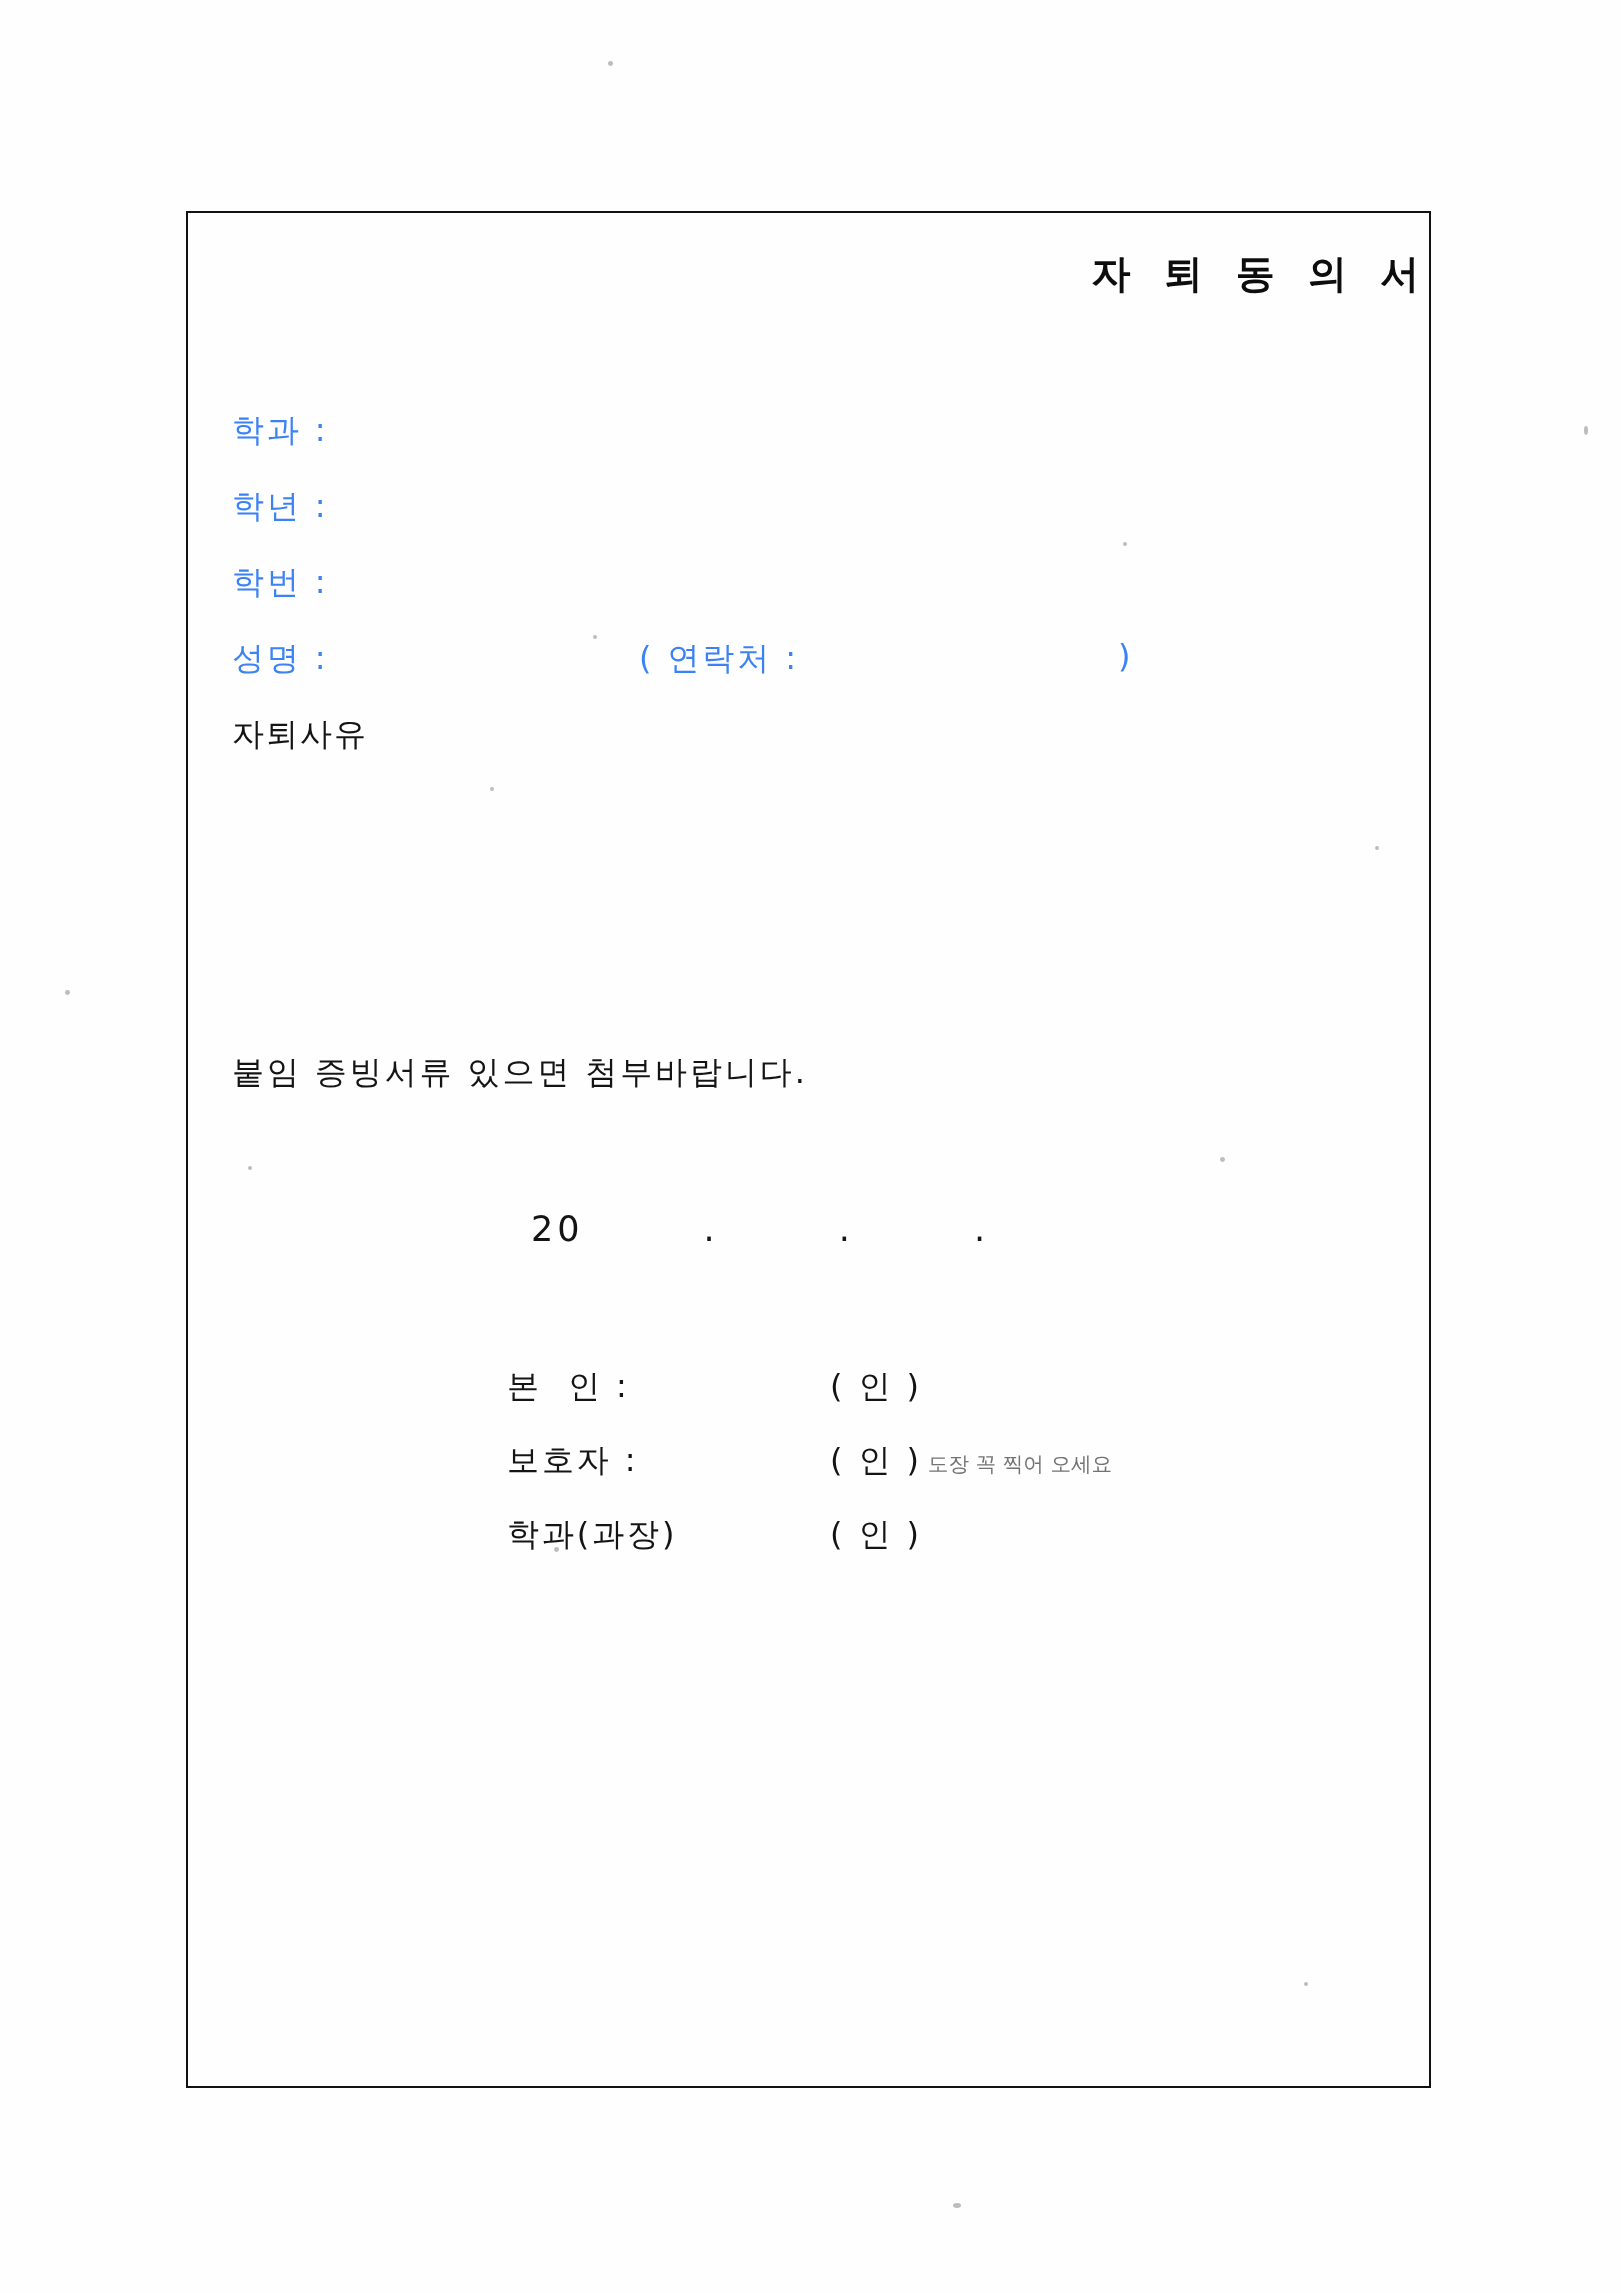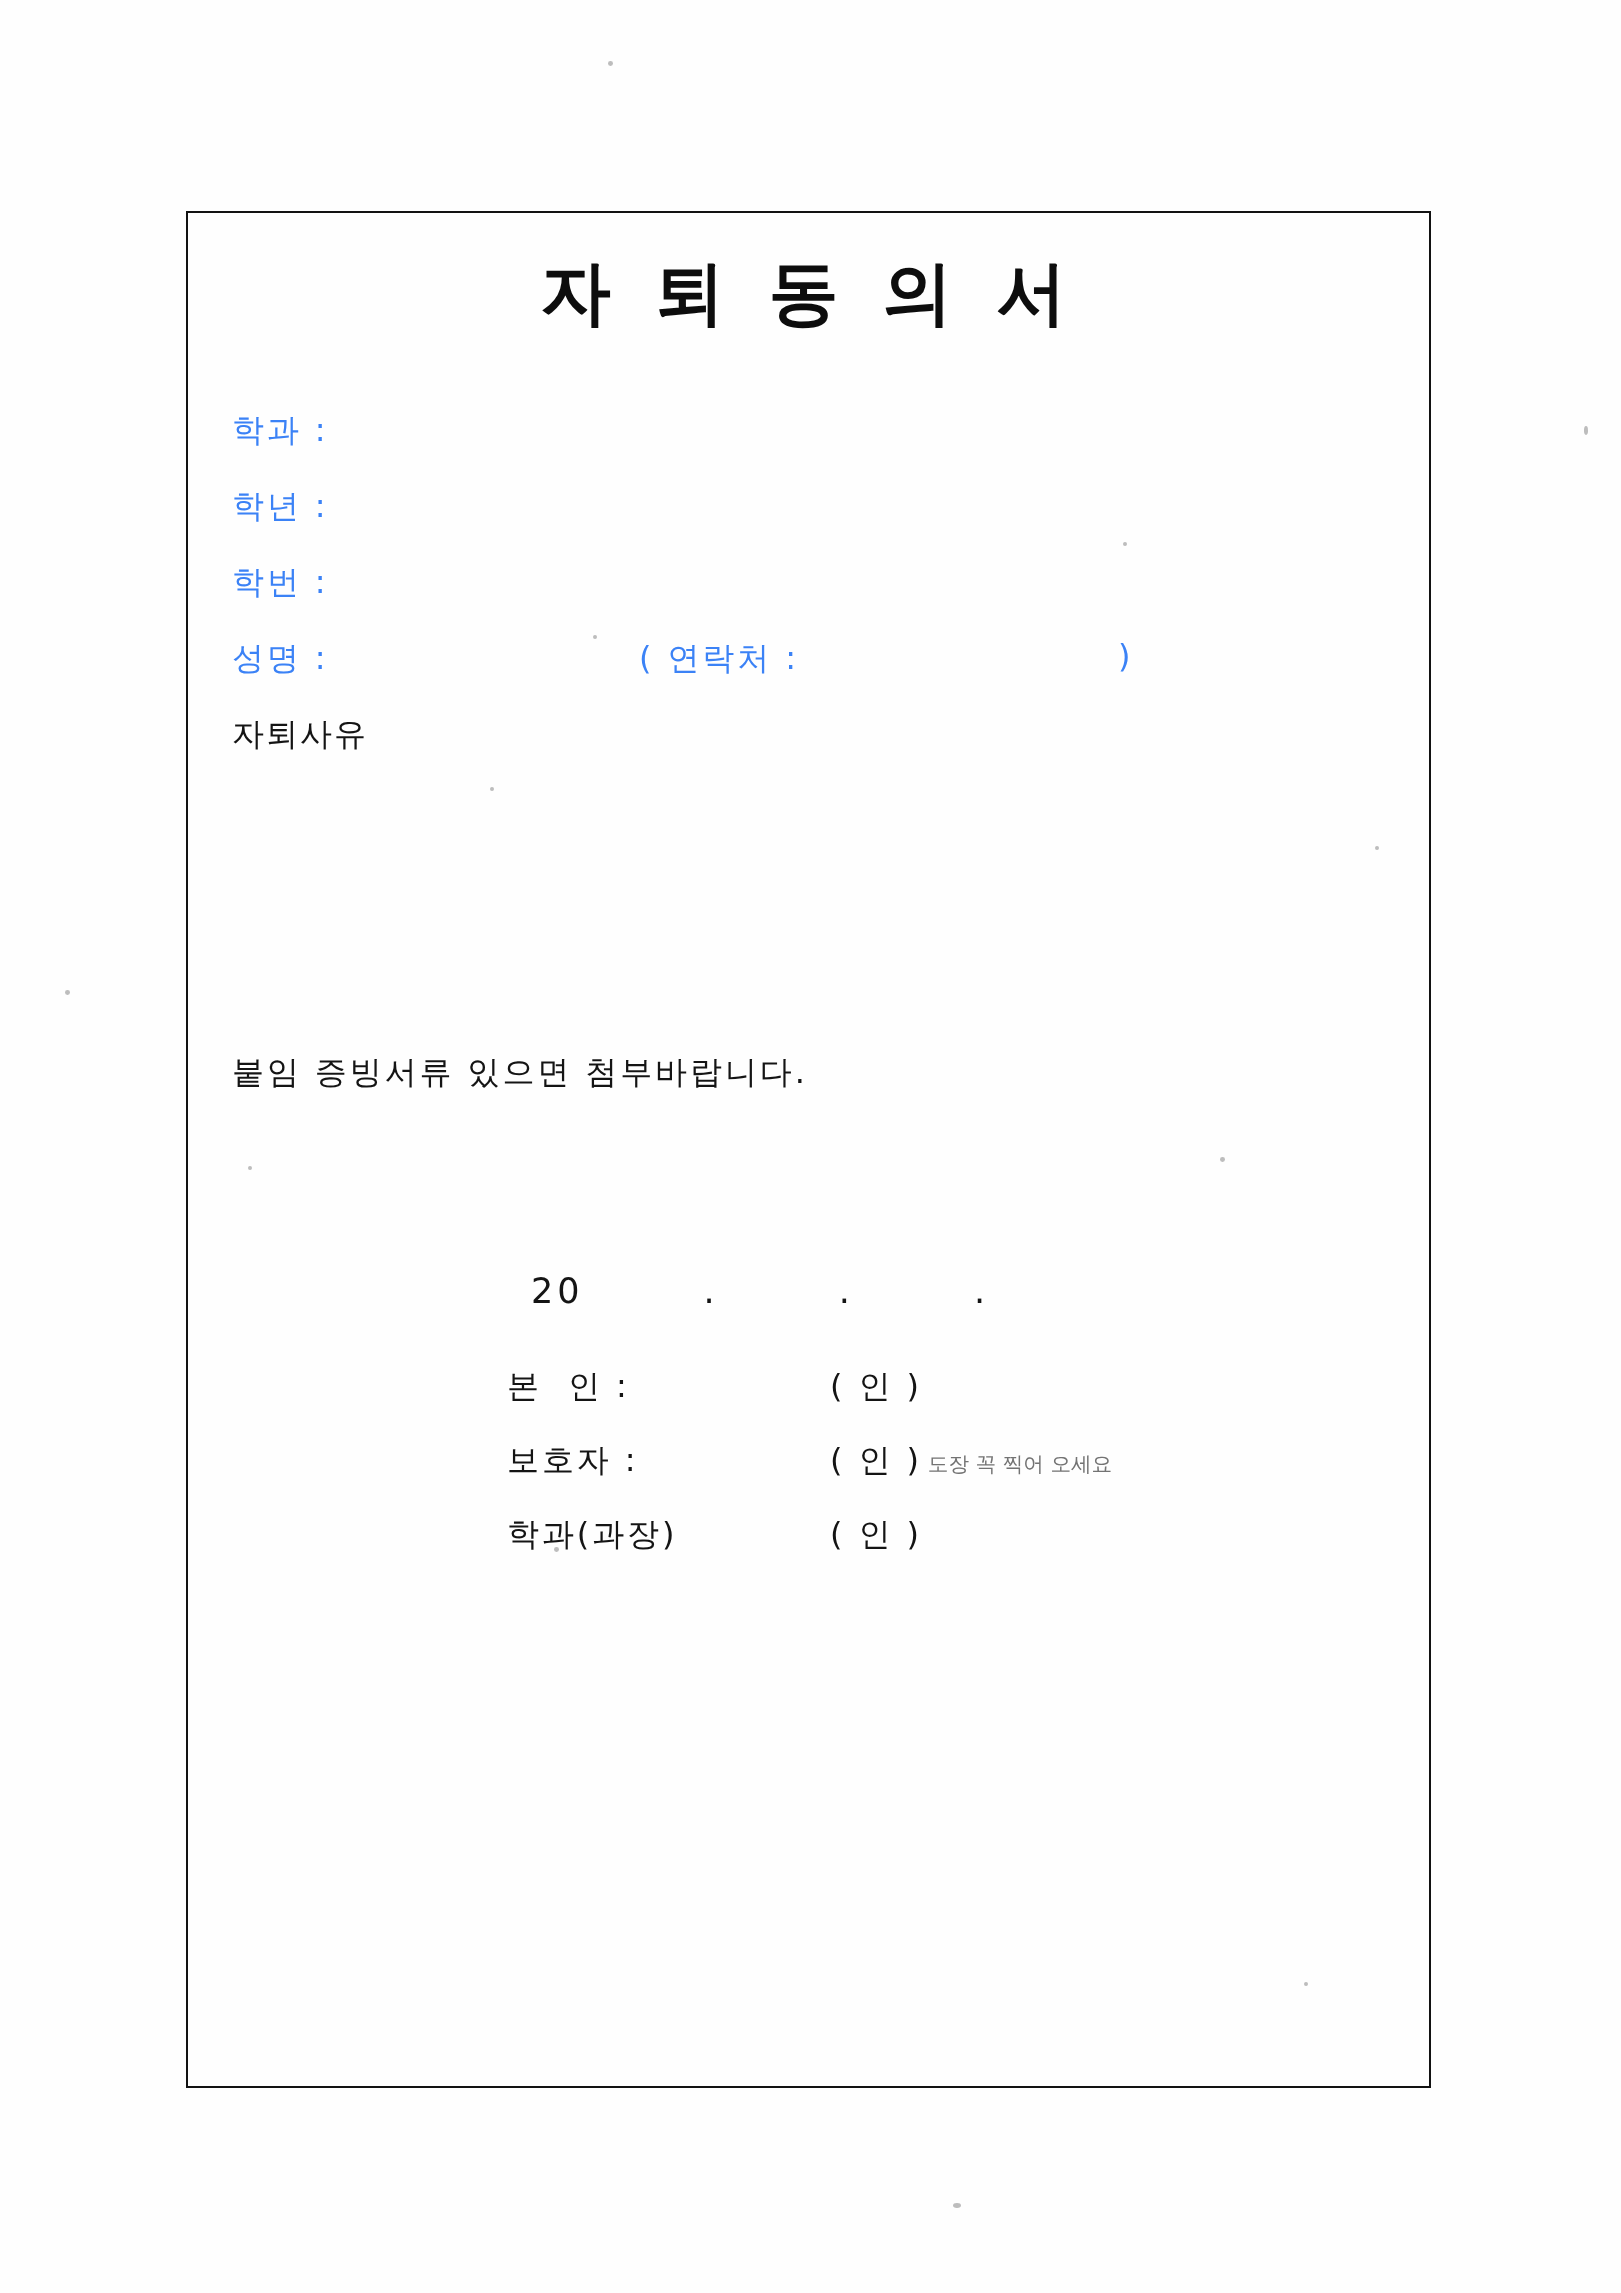--- a/index.html
+++ b/index.html
@@ -39,22 +39,22 @@
     border: 2.9px solid #121212;
     box-sizing: border-box;
     background: transparent;
   }
 
   .doc-title {
     position: absolute;
     top: 34px;
     left: 0;
     width: 100%;
-    text-align: center;
-    font-size: 70px;
+    text-align: right;
+    font-size: 39px;
     font-weight: 700;
     letter-spacing: 9.8px;
     color: #0d0d0d;
   }
 
   .field-block {
     position: absolute;
     left: 44px;
     top: 196px;
     width: 1157px;
@@ -109,21 +109,21 @@
     top: 838px;
     font-size: 32px;
     letter-spacing: 2.9px;
     color: #141414;
     white-space: pre;
   }
 
   .date-line {
     position: absolute;
     left: 343px;
-    top: 1058px;
+    top: 996px;
     font-size: 35px;
     letter-spacing: 3.9px;
     color: #141414;
     white-space: pre;
   }
 
   .sign-block {
     position: absolute;
     left: 319px;
     top: 1152px;

